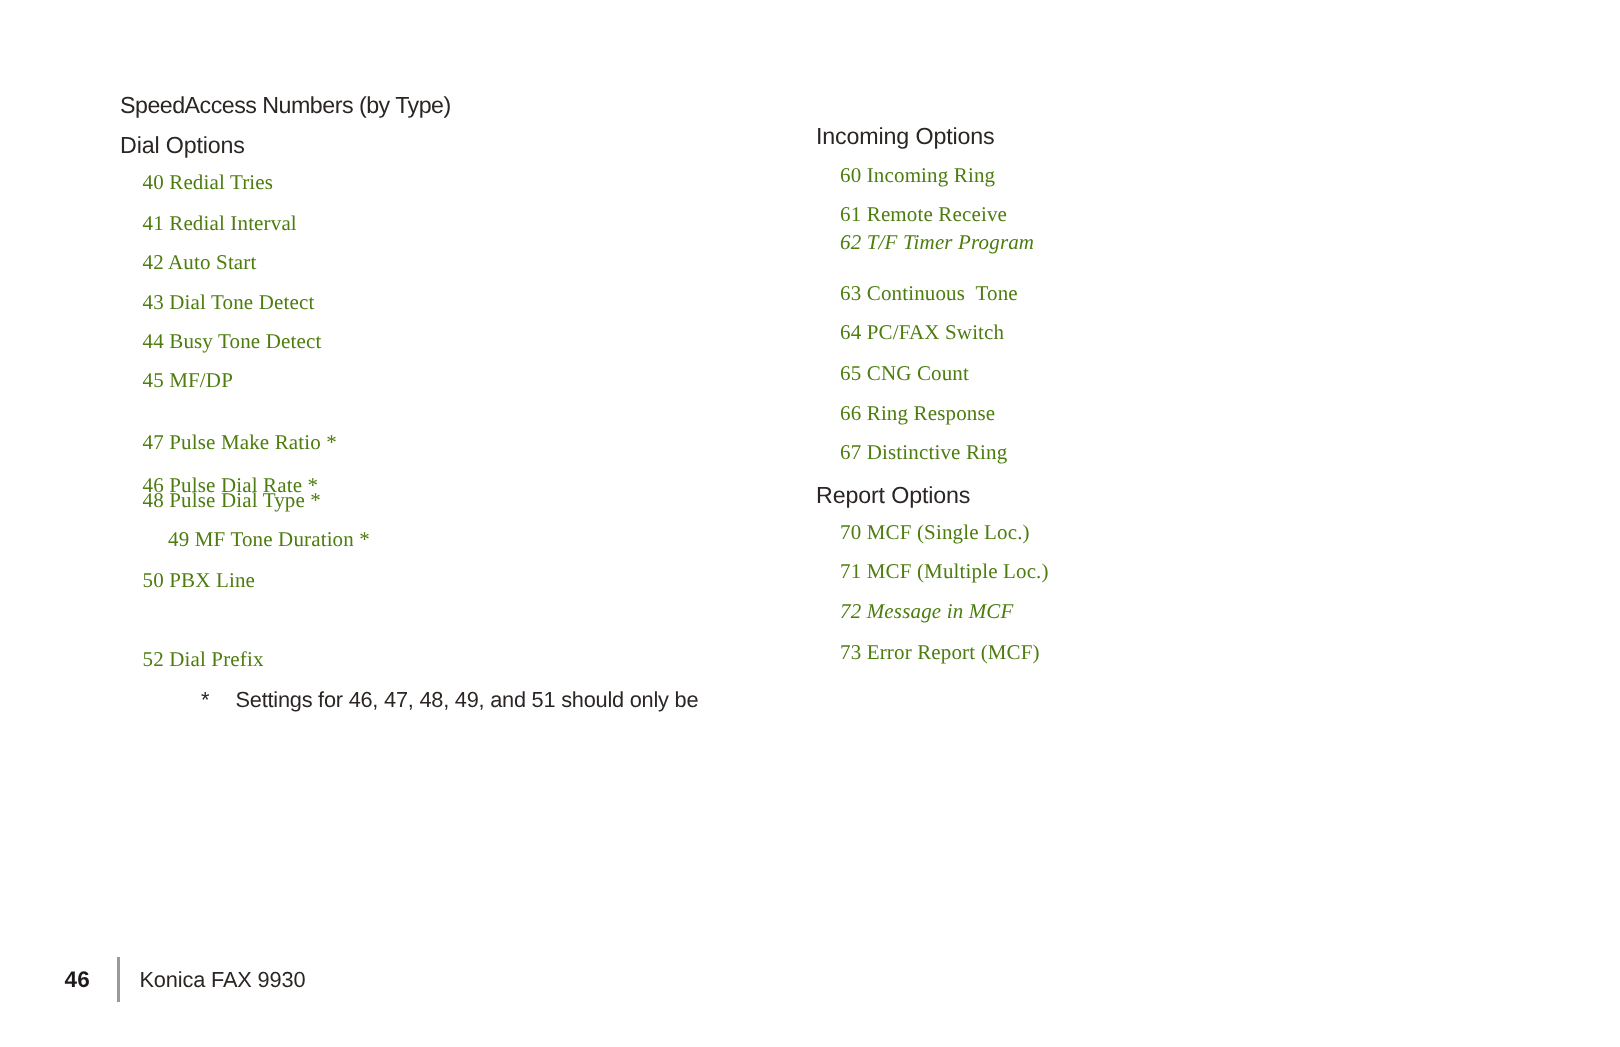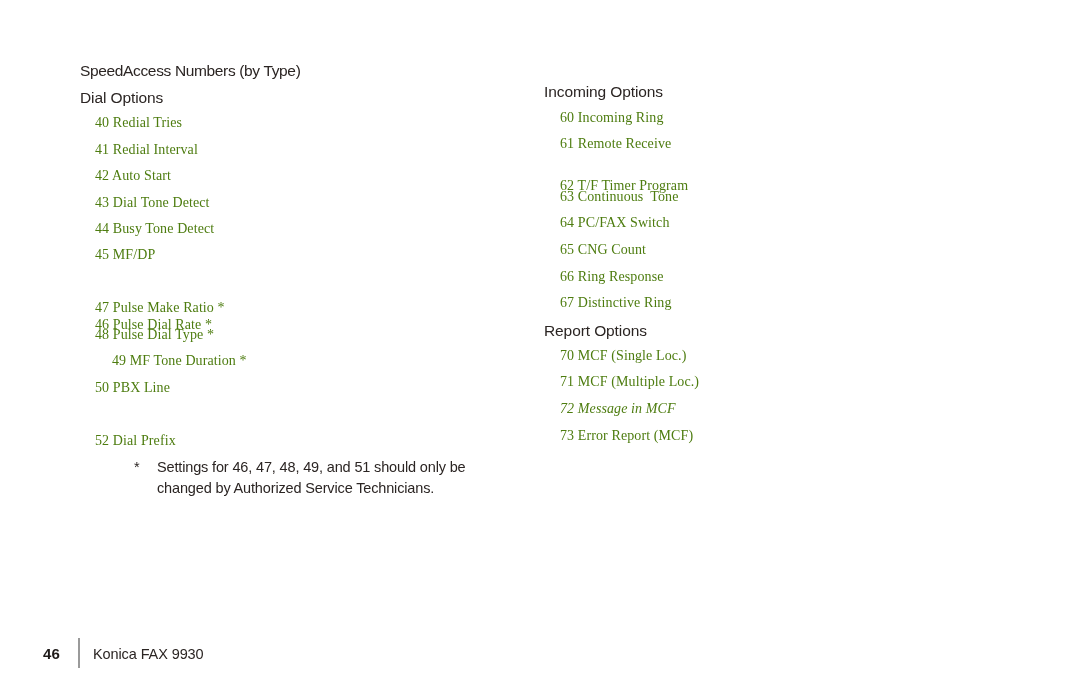--- a/index.html
+++ b/index.html
@@ -92,35 +92,34 @@
 
   <div class="heading" style="left:80px; top:89px;">Dial Options</div>
 
   <div class="entry" style="left:95px; top:115px;"><span class="num">40</span><span> </span><span>Redial Tries</span></div>
   <div class="entry" style="left:95px; top:142px;"><span class="num">41</span><span> </span><span>Redial Interval</span></div>
   <div class="entry" style="left:95px; top:168px;"><span class="num">42</span><span> </span><span>Auto Start</span></div>
   <div class="entry" style="left:95px; top:195px;"><span class="num">43</span><span> </span><span>Dial Tone Detect</span></div>
   <div class="entry" style="left:95px; top:221px;"><span class="num">44</span><span> </span><span>Busy Tone Detect</span></div>
   <div class="entry" style="left:95px; top:247px;"><span class="num">45</span><span> </span><span>MF/DP</span></div>
   <div class="entry" style="left:95px; top:274px;margin-top:43px;"><span class="num">46</span><span> </span><span>Pulse Dial Rate *</span></div>
-  <div class="entry" style="left:95px; top:300px;text-align:right;"><span class="num">47</span><span> </span><span>Pulse Make Ratio *</span></div>
+  <div class="entry" style="left:95px; top:288px;text-align:right;"><span class="num">47</span><span> </span><span>Pulse Make Ratio *</span></div>
   <div class="entry" style="left:95px; top:327px;"><span class="num">48</span><span> </span><span>Pulse Dial Type *</span></div>
   <div class="entry" style="left:95px; top:353px;margin-left:17px;"><span class="num">49</span><span> </span><span>MF Tone Duration *</span></div>
   <div class="entry" style="left:95px; top:380px;"><span class="num">50</span><span> </span><span>PBX Line</span></div>
   <div class="entry" style="left:95px; top:433px;"><span class="num">52</span><span> </span><span>Dial Prefix</span></div>
 
   <div class="footnote" style="left:134px; top:459px;">*</div>
   <div class="footnote" style="left:157px; top:459px;">Settings for 46, 47, 48, 49, and 51 should only be</div>
-  <div class="footnote" style="left:157px; top:480px;">changed by Authorized Service Technicians.</div>
 
   <div class="heading" style="left:544px; top:83px;">Incoming Options</div>
 
   <div class="entry" style="left:560px; top:110px;"><span class="num">60</span><span> </span><span>Incoming Ring</span></div>
   <div class="entry" style="left:560px; top:136px;"><span class="num">61</span><span> </span><span>Remote Receive</span></div>
-  <div class="entry" style="left:560px; top:178px;"><span class="num">62</span><span> </span><span>T/F Timer Program</span></div>
+  <div class="entry" style="left:560px; top:155px;font-style:italic;"><span class="num">62</span><span> </span><span>T/F Timer Program</span></div>
   <div class="entry" style="left:560px; top:189px;"><span class="num">63</span><span> </span><span>Continuous  Tone</span></div>
   <div class="entry" style="left:560px; top:215px;"><span class="num">64</span><span> </span><span>PC/FAX Switch</span></div>
   <div class="entry" style="left:560px; top:242px;"><span class="num">65</span><span> </span><span>CNG Count</span></div>
   <div class="entry" style="left:560px; top:269px;"><span class="num">66</span><span> </span><span>Ring Response</span></div>
   <div class="entry" style="left:560px; top:295px;"><span class="num">67</span><span> </span><span>Distinctive Ring</span></div>
 
   <div class="heading" style="left:544px; top:322px;">Report Options</div>
 
   <div class="entry" style="left:560px; top:348px;text-align:right;"><span class="num">70</span><span> </span><span>MCF (Single Loc.)</span></div>
   <div class="entry" style="left:560px; top:374px;"><span class="num">71</span><span> </span><span>MCF (Multiple Loc.)</span></div>

